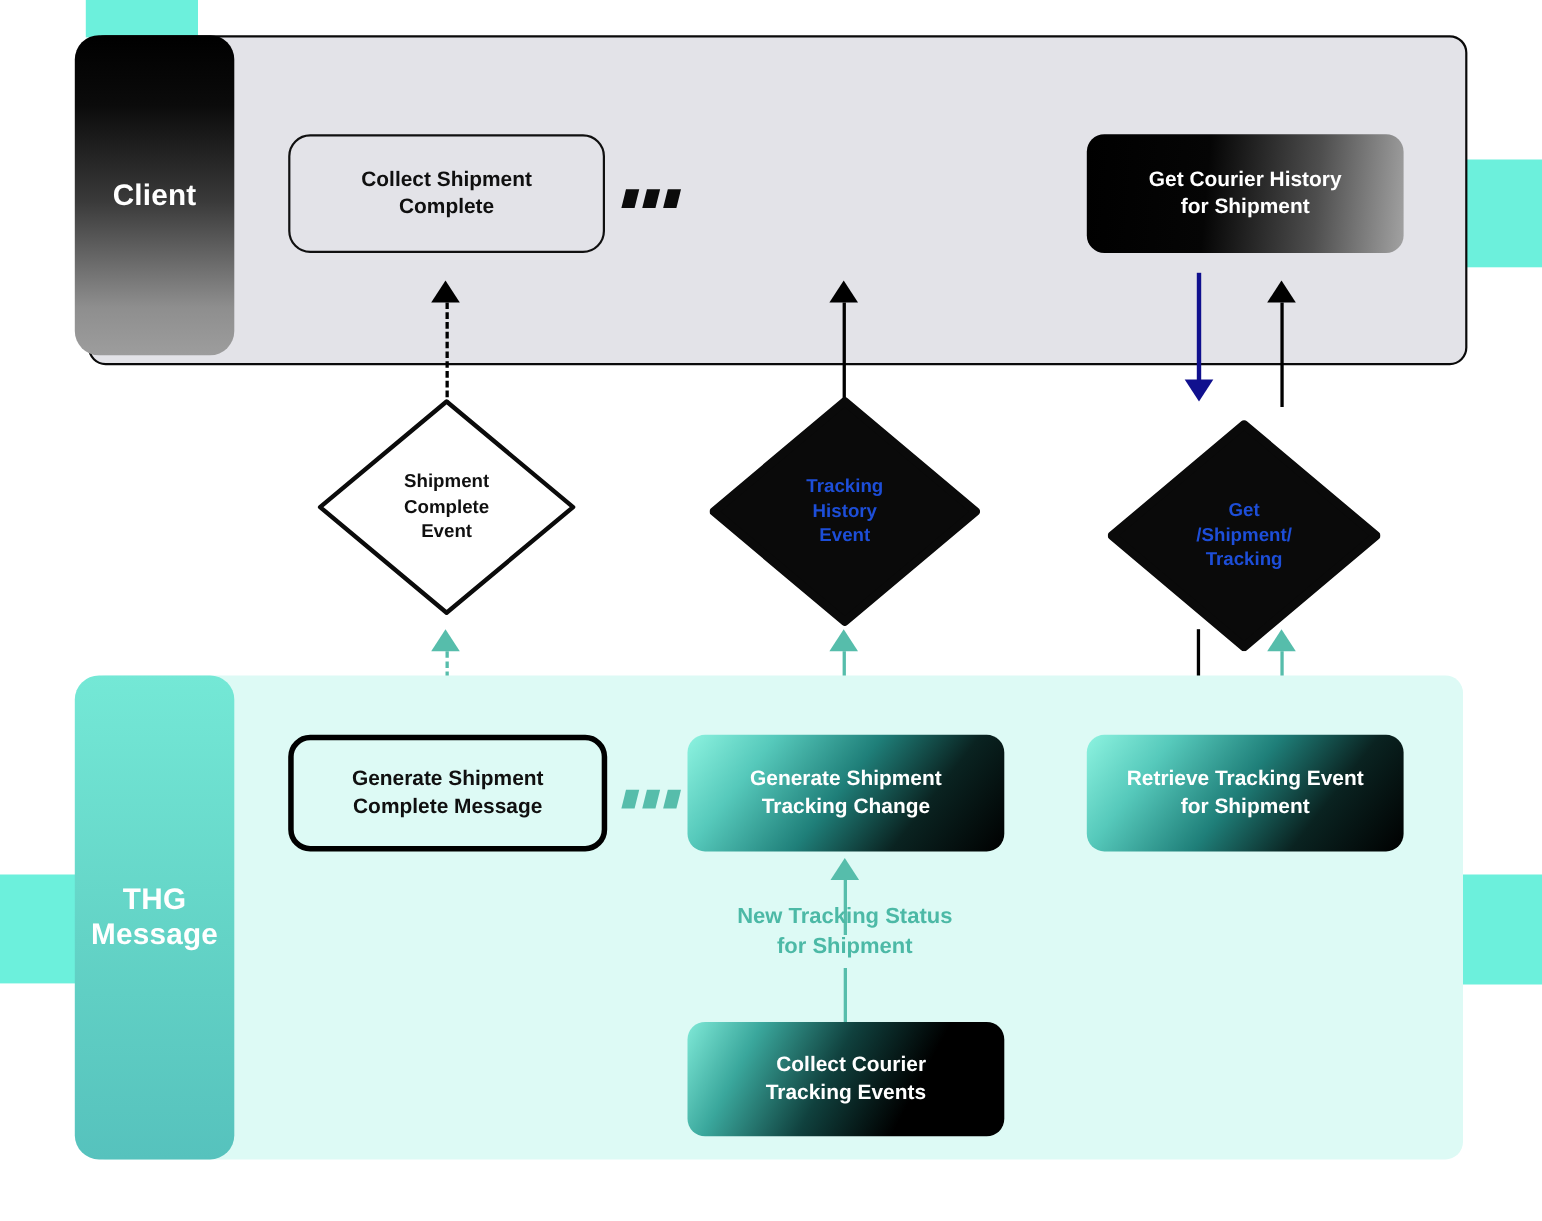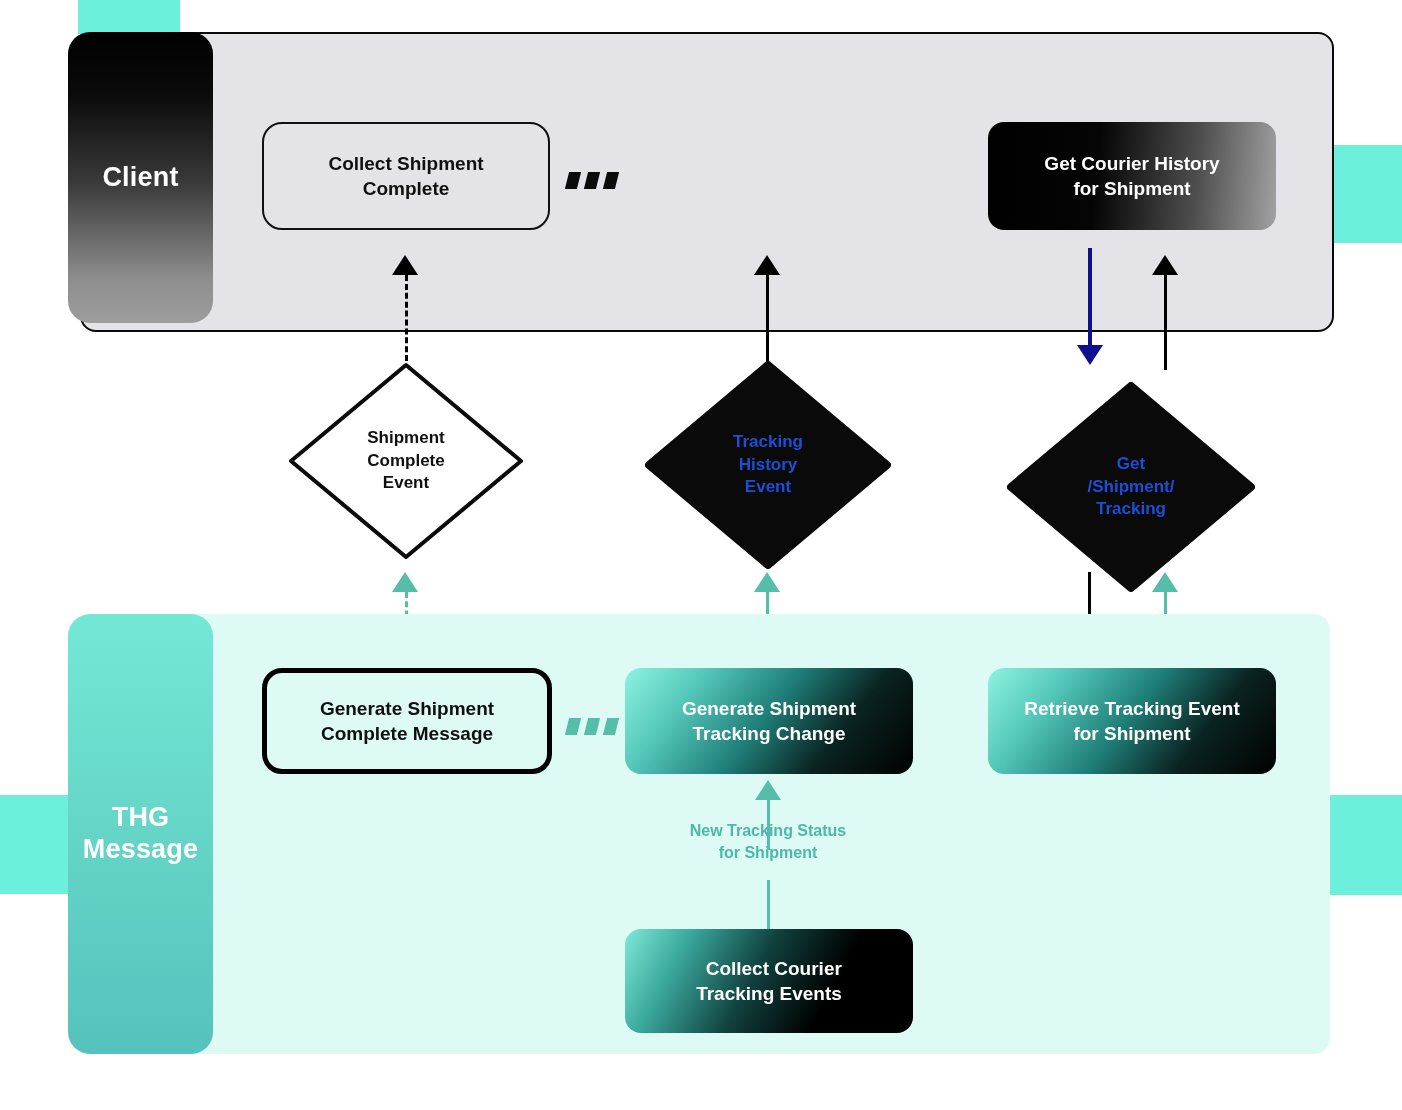--- a/index.html
+++ b/index.html
@@ -76,21 +76,21 @@
   .ah-up-teal{border-left:13px solid transparent;border-right:13px solid transparent;border-bottom:20px solid #56bdab;}
 
   
   .ellipsis{position:absolute;display:flex;gap:7px;}
   .ellipsis i{display:block;width:12px;height:17px;transform:skewX(-14deg);}
   .ellipsis.black i{background:#0b0b0b;}
   .ellipsis.teal i{background:#56bdab;}
 
   
   .edge-label{
-    position:absolute;text-align:center;font-weight:bold;font-size:16px;
+    position:absolute;text-align:center;font-weight:bold;font-size:20px;
     line-height:1.35;color:#4cb9a6;
   }
 </style>
 </head>
 <body>
 
 <div id="stage">
 
   <div class="deco" style="left:78px;top:-6px;width:102px;height:40px;"></div>
   <div class="deco" style="left:1333px;top:145px;width:69px;height:98px;"></div>

